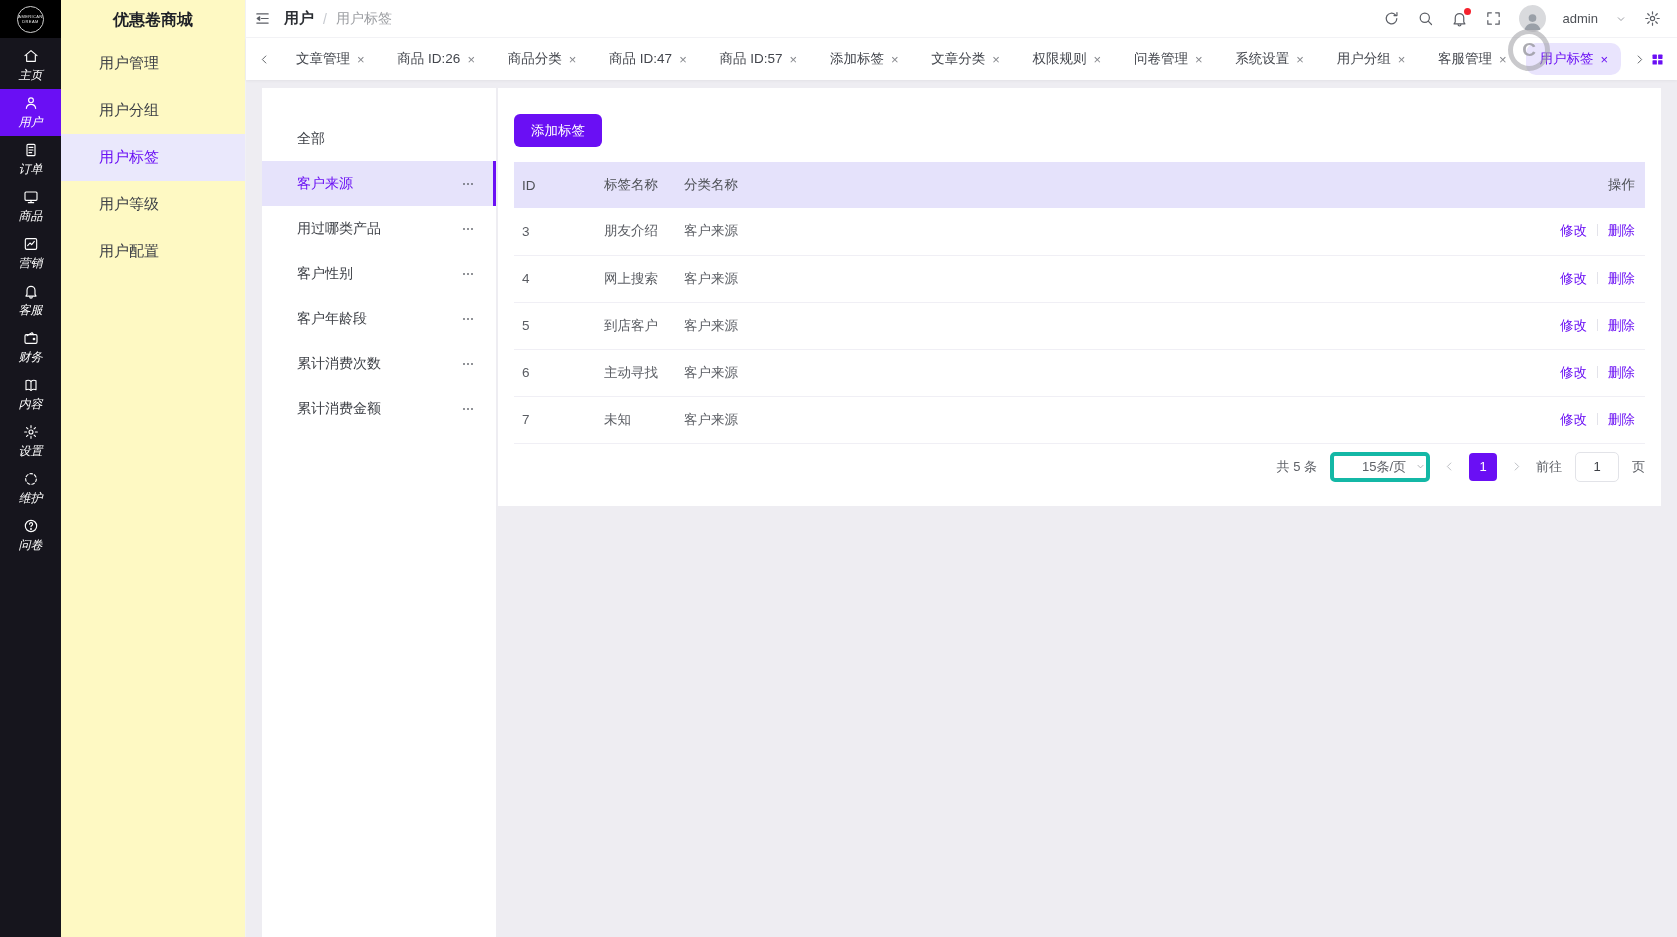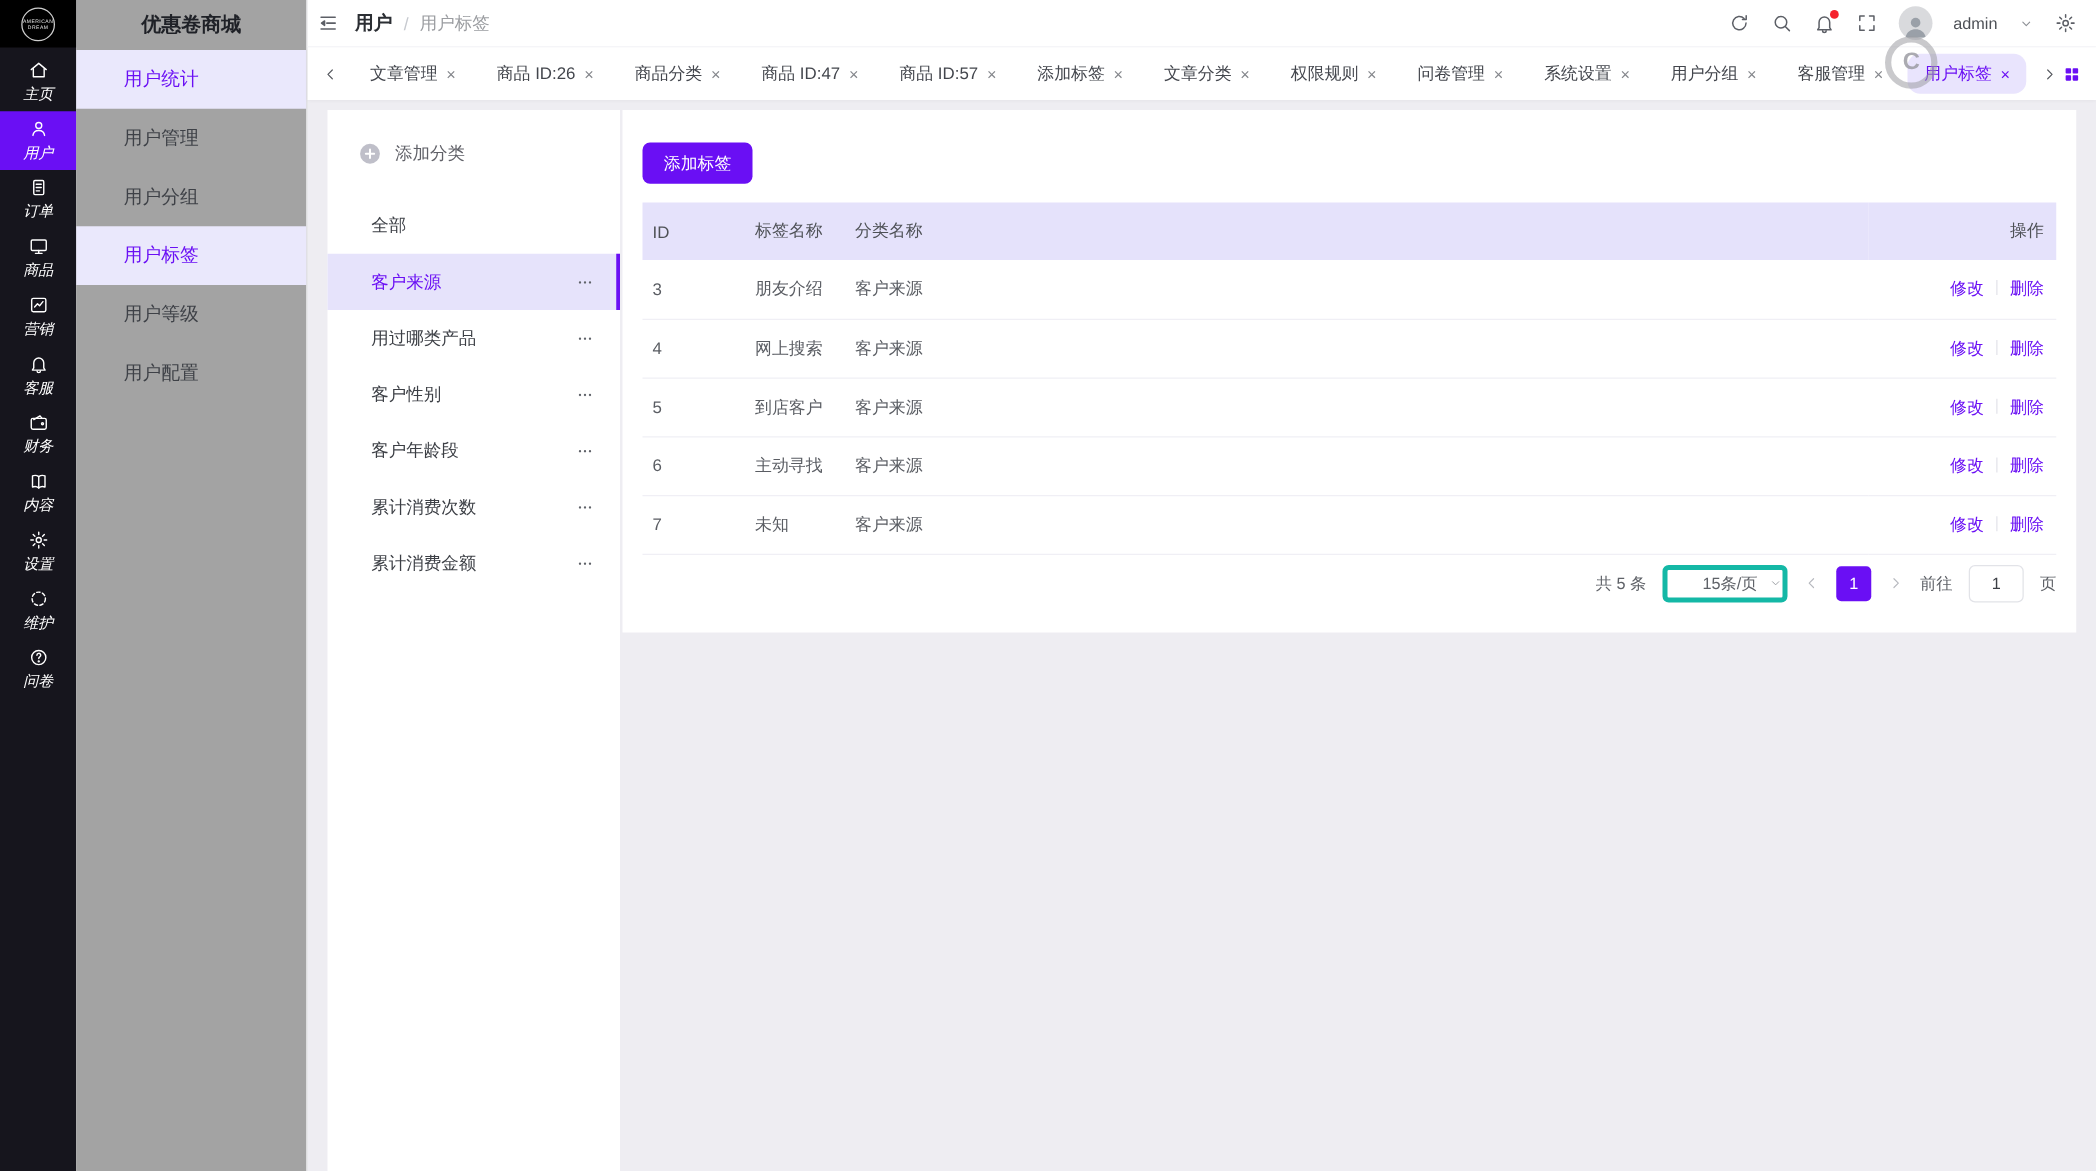--- a/index.html
+++ b/index.html
@@ -13,21 +13,21 @@
   .logo-badge { width:27px; height:27px; border:1px solid #cfcfcf; border-radius:50%; color:#e8e8e8;
     font-size:4px; line-height:1.3; display:flex; align-items:center; justify-content:center; text-align:center; letter-spacing:.4px; }
   .rail-items { display:flex; flex-direction:column; margin-top:4px; }
   .rail-item { height:47px; display:flex; flex-direction:column; align-items:center; justify-content:center; gap:3px;
     color:#fff; cursor:pointer;font-style:italic; }
   .rail-item.active { background:var(--primary,#6a0ff4); }
   .rail-item svg { width:16px; height:16px; }
   .rail-label { font-size:12px; }
 
   
-  .sidebar { width:185px; background:#a3a3a3; flex:none; border-right:1px solid #f1f1f4; }
+  .sidebar { width:185px; background:#fef9c3; flex:none; border-right:1px solid #f1f1f4; }
   .sidebar-title { height:40px; display:flex; align-items:center; justify-content:center; font-size:16px; font-weight:bold; color:#1f2127; }
   .sidebar-item { height:47px; display:flex; align-items:center; padding-left:38px; font-size:15px; color:#3e4147; cursor:pointer; }
   .sidebar-item.highlight, .sidebar-item.active { background:var(--primary-light,#eae8fc); color:var(--primary,#6a0ff4); }
 
   
   .content { flex:1; display:flex; flex-direction:column; min-width:0; }
 
   .topbar { height:38px; background:#fff; display:flex; align-items:center; padding:0 16px 0 8px; border-bottom:1px solid #f4f4f7; }
   .tb-icon { color:#5c5f66; display:inline-flex; cursor:pointer; position:relative; }
   .tb-icon svg { width:17px; height:17px; }
@@ -204,21 +204,20 @@
             </svg>
           </span>
           <span class="rail-label">问卷</span>
         </div>
       </div>
   </aside>
 
   <aside class="sidebar">
     <div class="sidebar-title">优惠卷商城</div>
     <nav class="sidebar-menu">
-        <div class="sidebar-item highlight">用户统计</div>
         <div class="sidebar-item">用户管理</div>
         <div class="sidebar-item">用户分组</div>
         <div class="sidebar-item active">用户标签</div>
         <div class="sidebar-item">用户等级</div>
         <div class="sidebar-item">用户配置</div>
       </nav>
   </aside>
 
   <div class="content">
 
@@ -353,29 +352,20 @@
               <rect x="4" y="13" width="7" height="7" rx="1"></rect>
               <rect x="13" y="13" width="7" height="7" rx="1"></rect>
             </g>
           </svg>
         </span>
     </div>
 
     <div class="main">
 
       <section class="cat-panel">
-        <div class="cat-add">
-          <span style="display:inline-flex">
-              <svg viewBox="0 0 24 24" fill="none" stroke="currentColor" stroke-width="1.7" stroke-linecap="round" stroke-linejoin="round">
-                <circle cx="12" cy="12" r="9.5" fill="#bfbfc9" stroke="none"></circle>
-                <path d="M12 8v8M8 12h8" stroke="#fff" stroke-width="1.9"></path>
-              </svg>
-            </span>
-          <span>添加分类</span>
-        </div>
         <div class="cat-list">
             <div class="cat-item">
               <span class="folder" style="display: inline-flex;">
                 <svg viewBox="0 0 24 24" fill="none" stroke="currentColor" stroke-width="1.7" stroke-linecap="round" stroke-linejoin="round">
                   <path fill="currentColor" stroke="none" opacity=".9" d="M3 7a2 2 0 0 1 2-2h4.6l2 2.2H19a2 2 0 0 1 2 2V17a2 2 0 0 1-2 2H5a2 2 0 0 1-2-2z"></path>
                   <path fill="currentColor" stroke="none" d="M3 10.5h18V17a2 2 0 0 1-2 2H5a2 2 0 0 1-2-2z"></path>
                 </svg>
               </span>
               <span>全部</span>
             </div>

